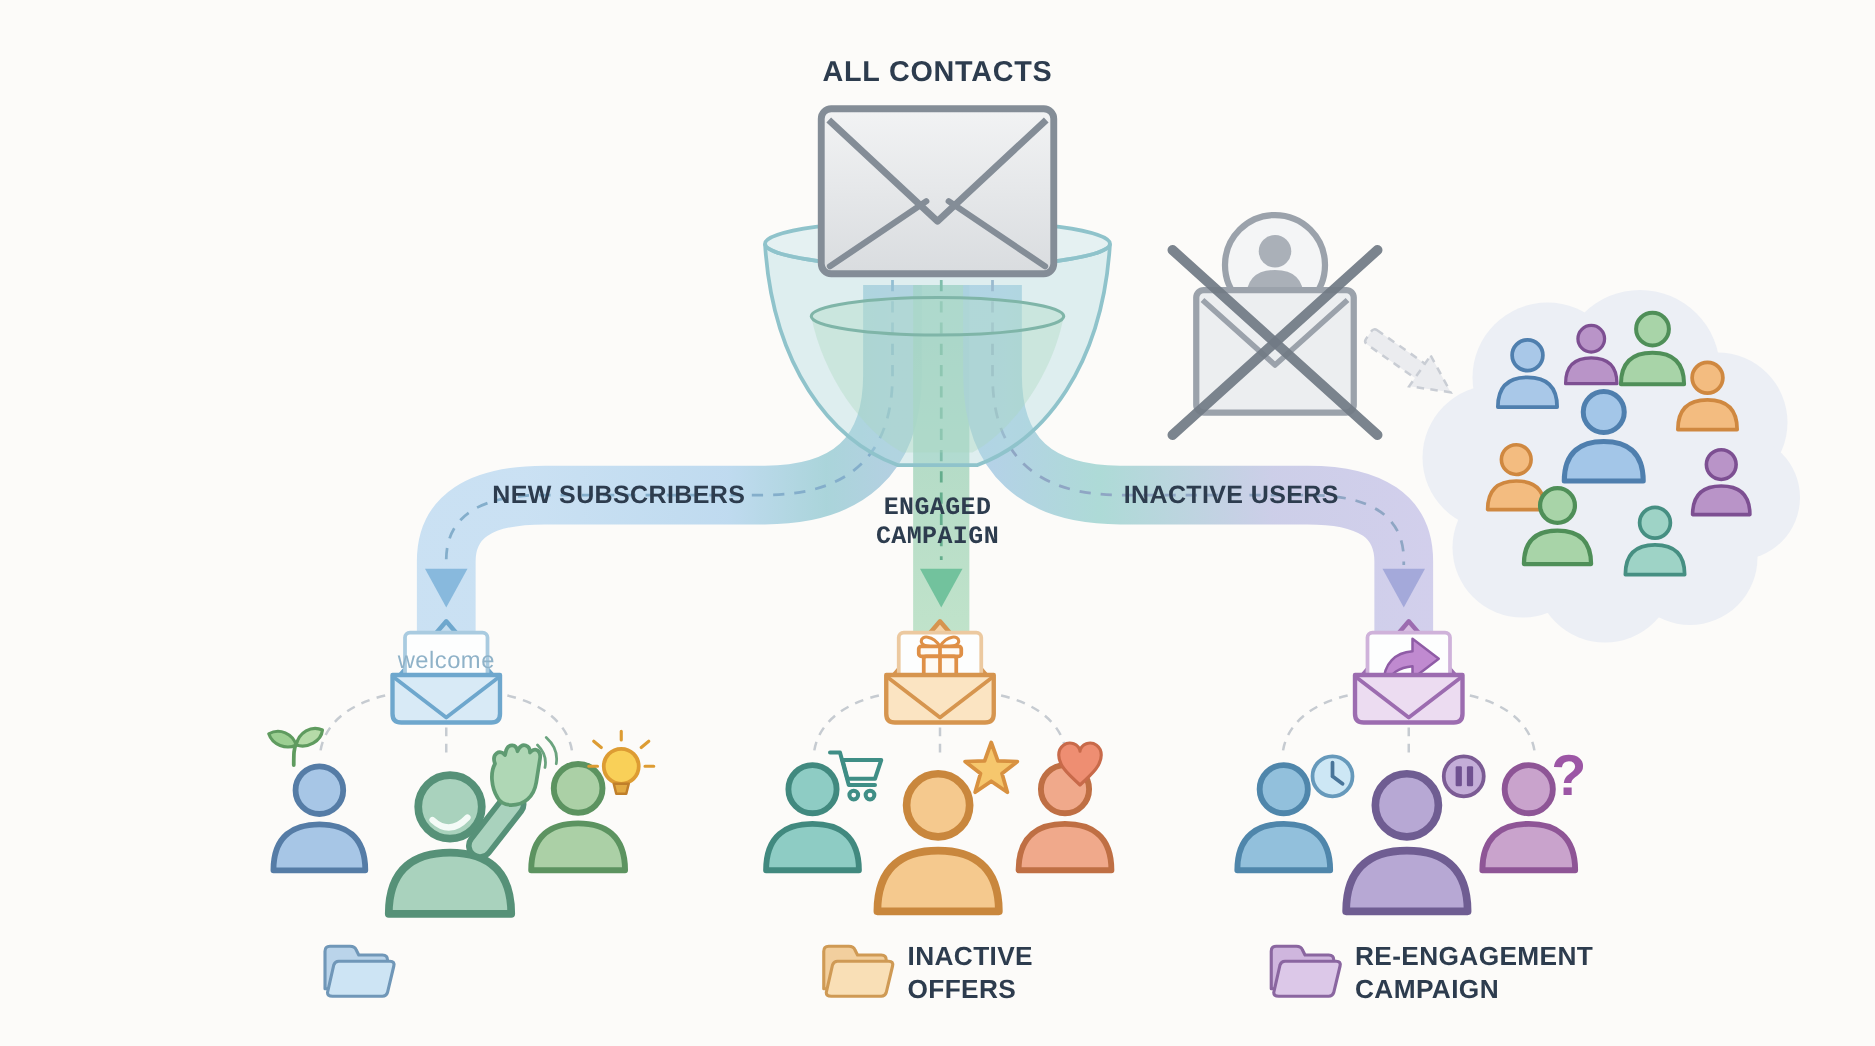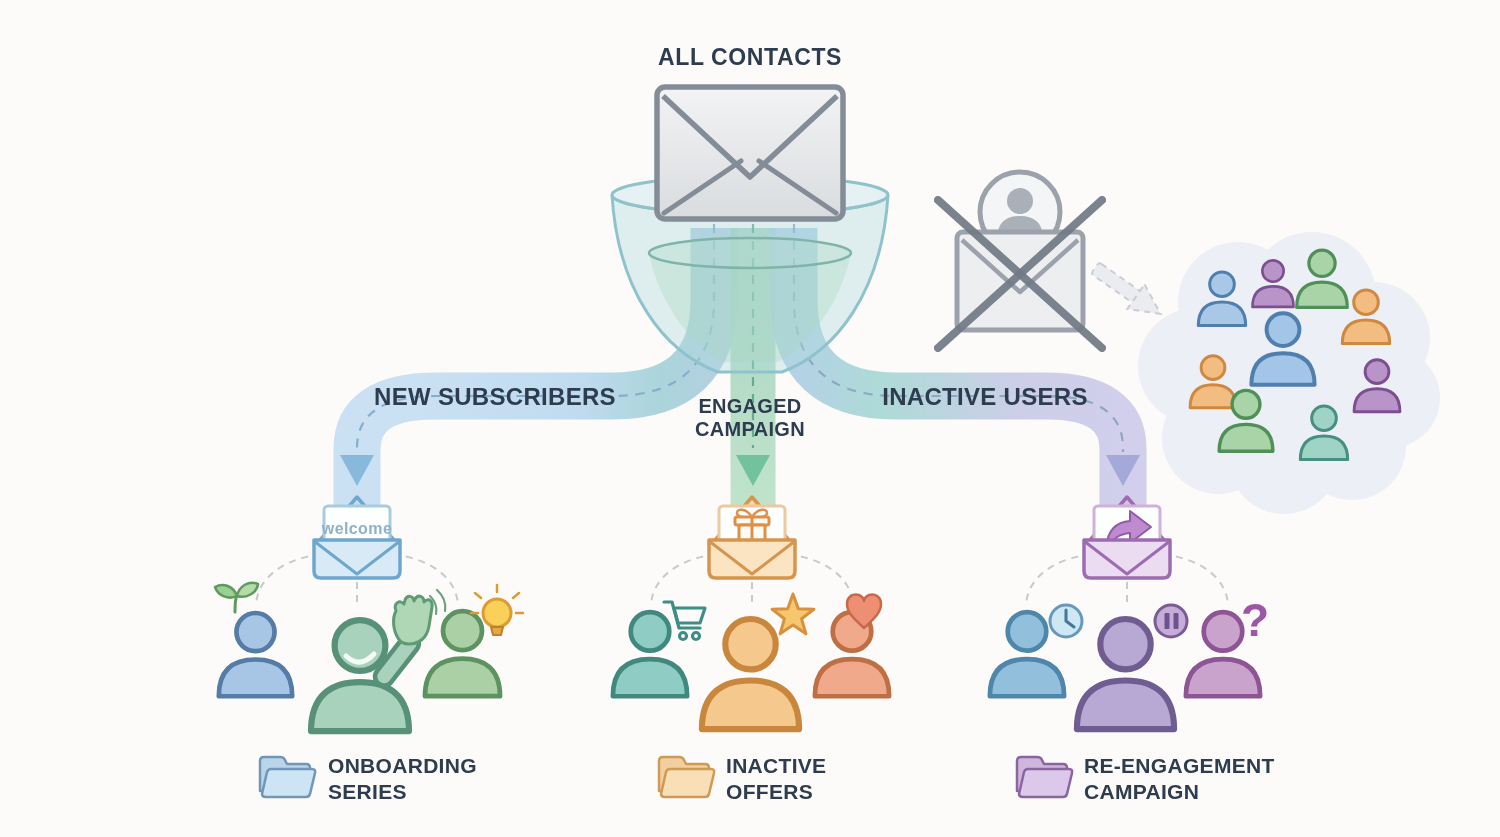--- a/index.html
+++ b/index.html
@@ -2,23 +2,23 @@
 <html><head>
 <meta charset="utf-8">
 <style>
   html,body{margin:0;padding:0;}
   body{font-family:"Liberation Sans",sans-serif;background:#fcfbf9;}
   #canvas{position:relative;width:1500px;height:837px;background:#fcfbf9;overflow:hidden;}
   #art{position:absolute;left:0;top:0;}
   .lbl{position:absolute;color:#2d3c4e;font-weight:bold;white-space:nowrap;}
   .center{transform:translate(-50%,-50%);text-align:center;}
   .title{font-size:23px;letter-spacing:0.6px;}
-  .stream-lbl{font-size:24px;letter-spacing:0.3px;}
-  .stream-lbl2{font-size:20px;letter-spacing:0.3px;line-height:23px;}
-  .letter-text{font-size:16px;font-weight:bold;color:#8fb2c8;letter-spacing:0.4px;}
+  .stream-lbl{font-size:20px;letter-spacing:0.3px;}
+  .stream-lbl2{font-size:20px;letter-spacing:0.3px;line-height:23px;font-family:Liberation Mono, monospace;}
+  .letter-text{font-size:19px;font-weight:normal;color:#8fb2c8;letter-spacing:0.4px;}
   .folder-label{position:absolute;font-size:21px;font-weight:bold;color:#2d3c4e;line-height:26px;letter-spacing:0.3px;}
   .qmark{font-size:46px;font-weight:bold;color:#9c56a5;}
 </style>
 </head>
 <body>
 
 <div id="canvas">
 
 <svg id="art" width="1500" height="837" viewBox="0 0 1500 837">
   <defs>
@@ -232,24 +232,20 @@
   <div>ENGAGED</div>
   <div>CAMPAIGN</div>
 </div>
 
 <div class="lbl center stream-lbl" style="left:985px;top:397px;">INACTIVE USERS</div>
 
 <div class="lbl center letter-text" style="left:357px;top:529px;">welcome</div>
 
 <div class="lbl center qmark" style="left:1255px;top:620px;">?</div>
 
-<div class="folder-label" style="left:328px;top:753px;">
-  <div>ONBOARDING</div>
-  <div>SERIES</div>
-</div>
 <div class="folder-label" style="left:726px;top:753px;">
   <div>INACTIVE</div>
   <div>OFFERS</div>
 </div>
 <div class="folder-label" style="left:1084px;top:753px;">
   <div>RE-ENGAGEMENT</div>
   <div>CAMPAIGN</div>
 </div>
 
 </div>

